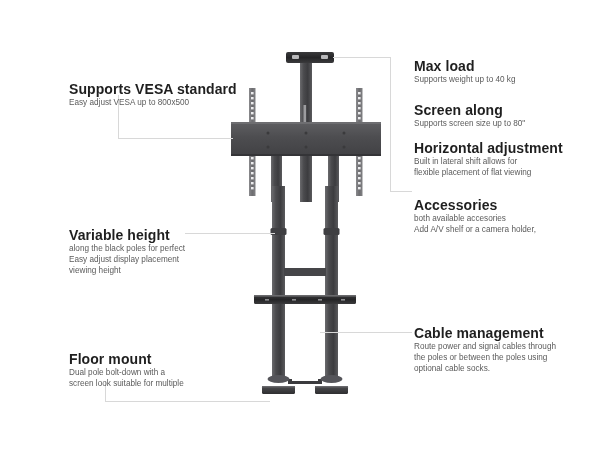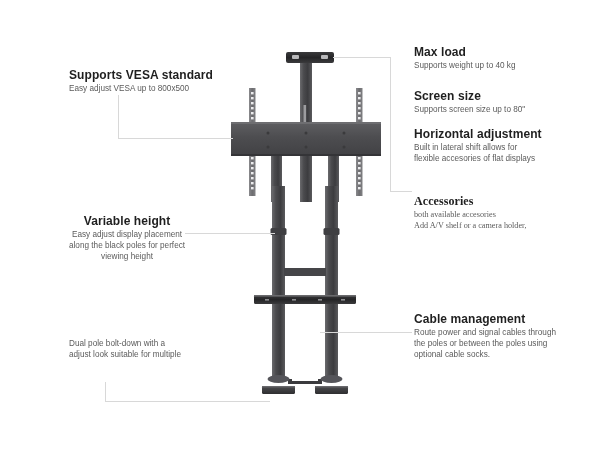--- a/index.html
+++ b/index.html
@@ -8,22 +8,22 @@
     background:#ffffff;
     font-family:"Liberation Sans", sans-serif;
     overflow:hidden;
     position:relative;
   }
   #stage{position:absolute;left:0;top:0;width:610px;height:450px;}
 
   
   .callout{position:absolute;}
   .callout .c-title{
-    font-size:12px;font-weight:bold;color:#1f1f1f;
-    letter-spacing:.08px;line-height:11px;margin:2px 0 2px 0;white-space:nowrap;
+    font-size:14px;font-weight:bold;color:#1f1f1f;
+    letter-spacing:.08px;line-height:11px;margin:16px 0 2px 0;white-space:nowrap;
   }
   .callout .c-line{
     font-size:8.2px;color:#5b5b5b;line-height:11.2px;white-space:nowrap;
   }
 
   
   .lead{position:absolute;background:#d8d8d8;}
   .lead.h{height:1px;}
   .lead.v{width:1px;}
 
@@ -198,49 +198,50 @@
   <div class="lead v" style="left:390px;top:57px;height:135px;"></div>
   <div class="lead h" style="left:390px;top:191px;width:22px;"></div>
 
   <div class="lead h" style="left:320px;top:332px;width:92px;"></div>
 
   <div class="callout" style="left:69px;top:68px;">
     <div class="c-title">Supports VESA standard</div>
     <div class="c-line">Easy adjust VESA up to 800x500</div>
   </div>
 
-  <div class="callout" style="left:69px;top:214px;text-align:center;">
+  <div class="callout" style="left:69px;top:214px;">
     <div class="c-title">Variable height</div>
+    <div class="c-line">along the black poles for perfect</div>
     <div class="c-line">Easy adjust display placement</div>
-    <div class="c-line">along the black poles for perfect</div>
     <div class="c-line">viewing height</div>
   </div>
 
   <div class="callout" style="left:69px;top:338px;">
+    <div class="c-title">Floor mount</div>
     <div class="c-line">Dual pole bolt-down with a</div>
-    <div class="c-line">adjust look suitable for multiple</div>
+    <div class="c-line">screen look suitable for multiple</div>
   </div>
 
   <div class="callout" style="left:414px;top:45px;">
     <div class="c-title">Max load</div>
     <div class="c-line">Supports weight up to 40 kg</div>
   </div>
 
   <div class="callout" style="left:414px;top:89px;">
-    <div class="c-title">Screen size</div>
+    <div class="c-title">Screen along</div>
     <div class="c-line">Supports screen size up to 80"</div>
   </div>
 
   <div class="callout" style="left:414px;top:127px;">
     <div class="c-title">Horizontal adjustment</div>
     <div class="c-line">Built in lateral shift allows for</div>
-    <div class="c-line">flexible accesories of flat displays</div>
-  </div>
-
-  <div class="callout" style="left:414px;top:194px;font-family:Liberation Serif, serif;">
+    <div class="c-line">flexible placement of flat viewing</div>
+  </div>
+
+  <div class="callout" style="left:414px;top:184px;">
     <div class="c-title">Accessories</div>
     <div class="c-line">both available accesories</div>
     <div class="c-line">Add A/V shelf or a camera holder,</div>
   </div>
 
   <div class="callout" style="left:414px;top:312px;">
     <div class="c-title">Cable management</div>
     <div class="c-line">Route power and signal cables through</div>
     <div class="c-line">the poles or between the poles using</div>
     <div class="c-line">optional cable socks.</div>

